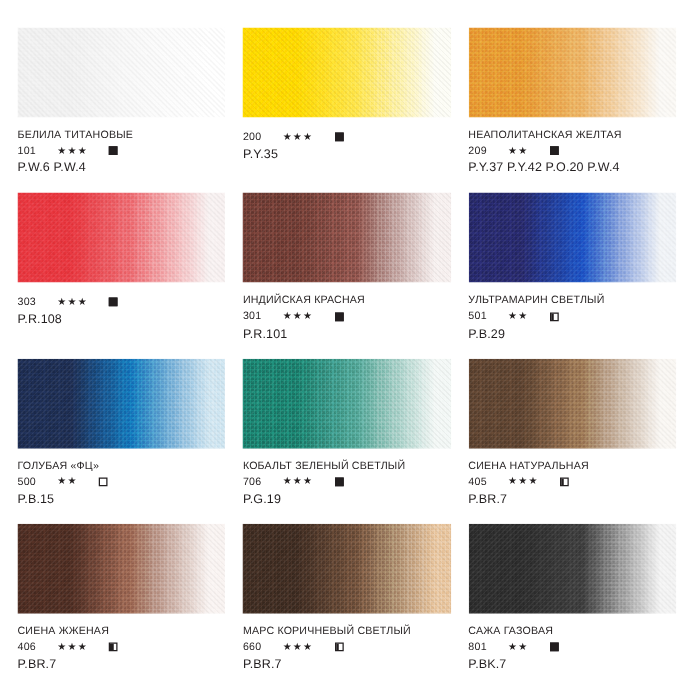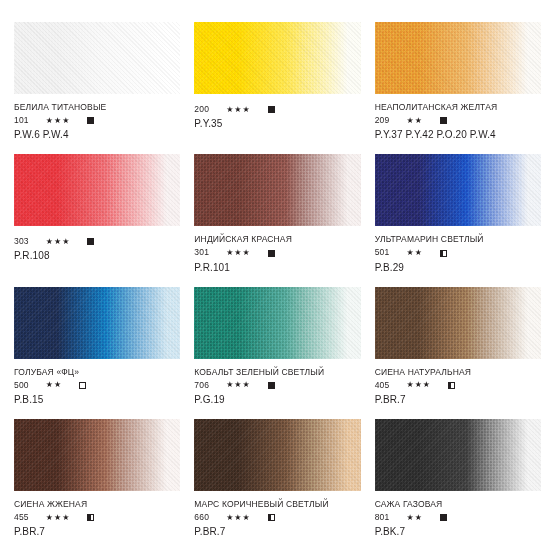--- a/index.html
+++ b/index.html
@@ -306,21 +306,21 @@
     </div>
     <div class="paint-card">
       <div class="swatch">
         <div class="swatch-gradient" style="background: linear-gradient(90deg, rgb(74, 43, 33) 0%, rgb(74, 43, 33) 26%, rgb(154, 100, 80) 55%, rgb(250, 244, 242) 92%, rgb(250, 244, 242) 100%);"></div>
         <div class="swatch-texture"></div>
         <div class="swatch-texture2"></div>
       </div>
       <div class="paint-info">
         <div class="paint-name">СИЕНА ЖЖЕНАЯ</div>
         <div class="paint-meta">
-          <span class="paint-code">455</span>
+          <span class="paint-code">406</span>
           <span class="stars">
             <span class="star">★</span>
             <span class="star">★</span>
             <span class="star">★</span>
           </span>
           <span class="opacity-icon half"></span>
         </div>
         <div class="paint-pigment">P.BR.7</div>
       </div>
     </div>

